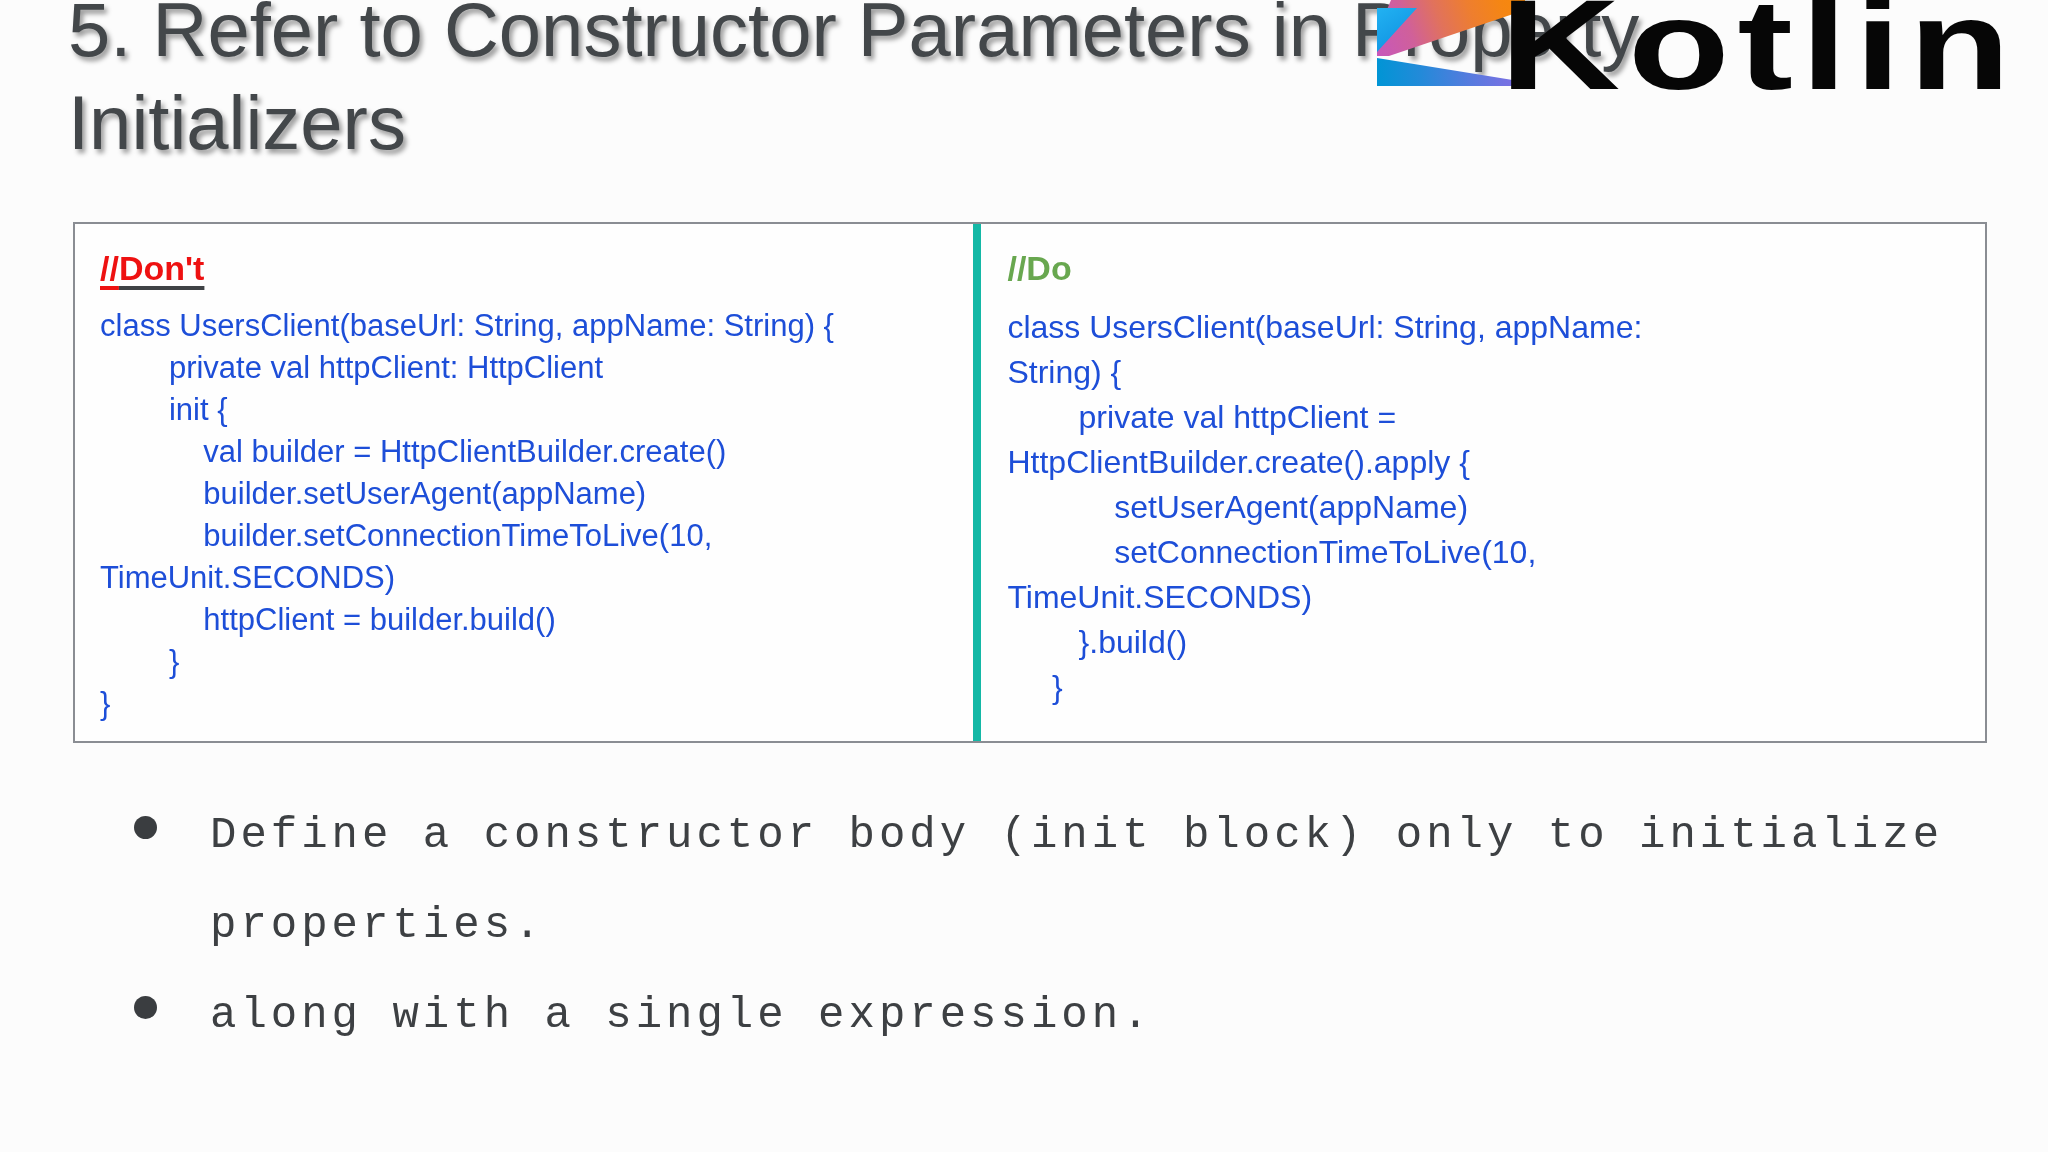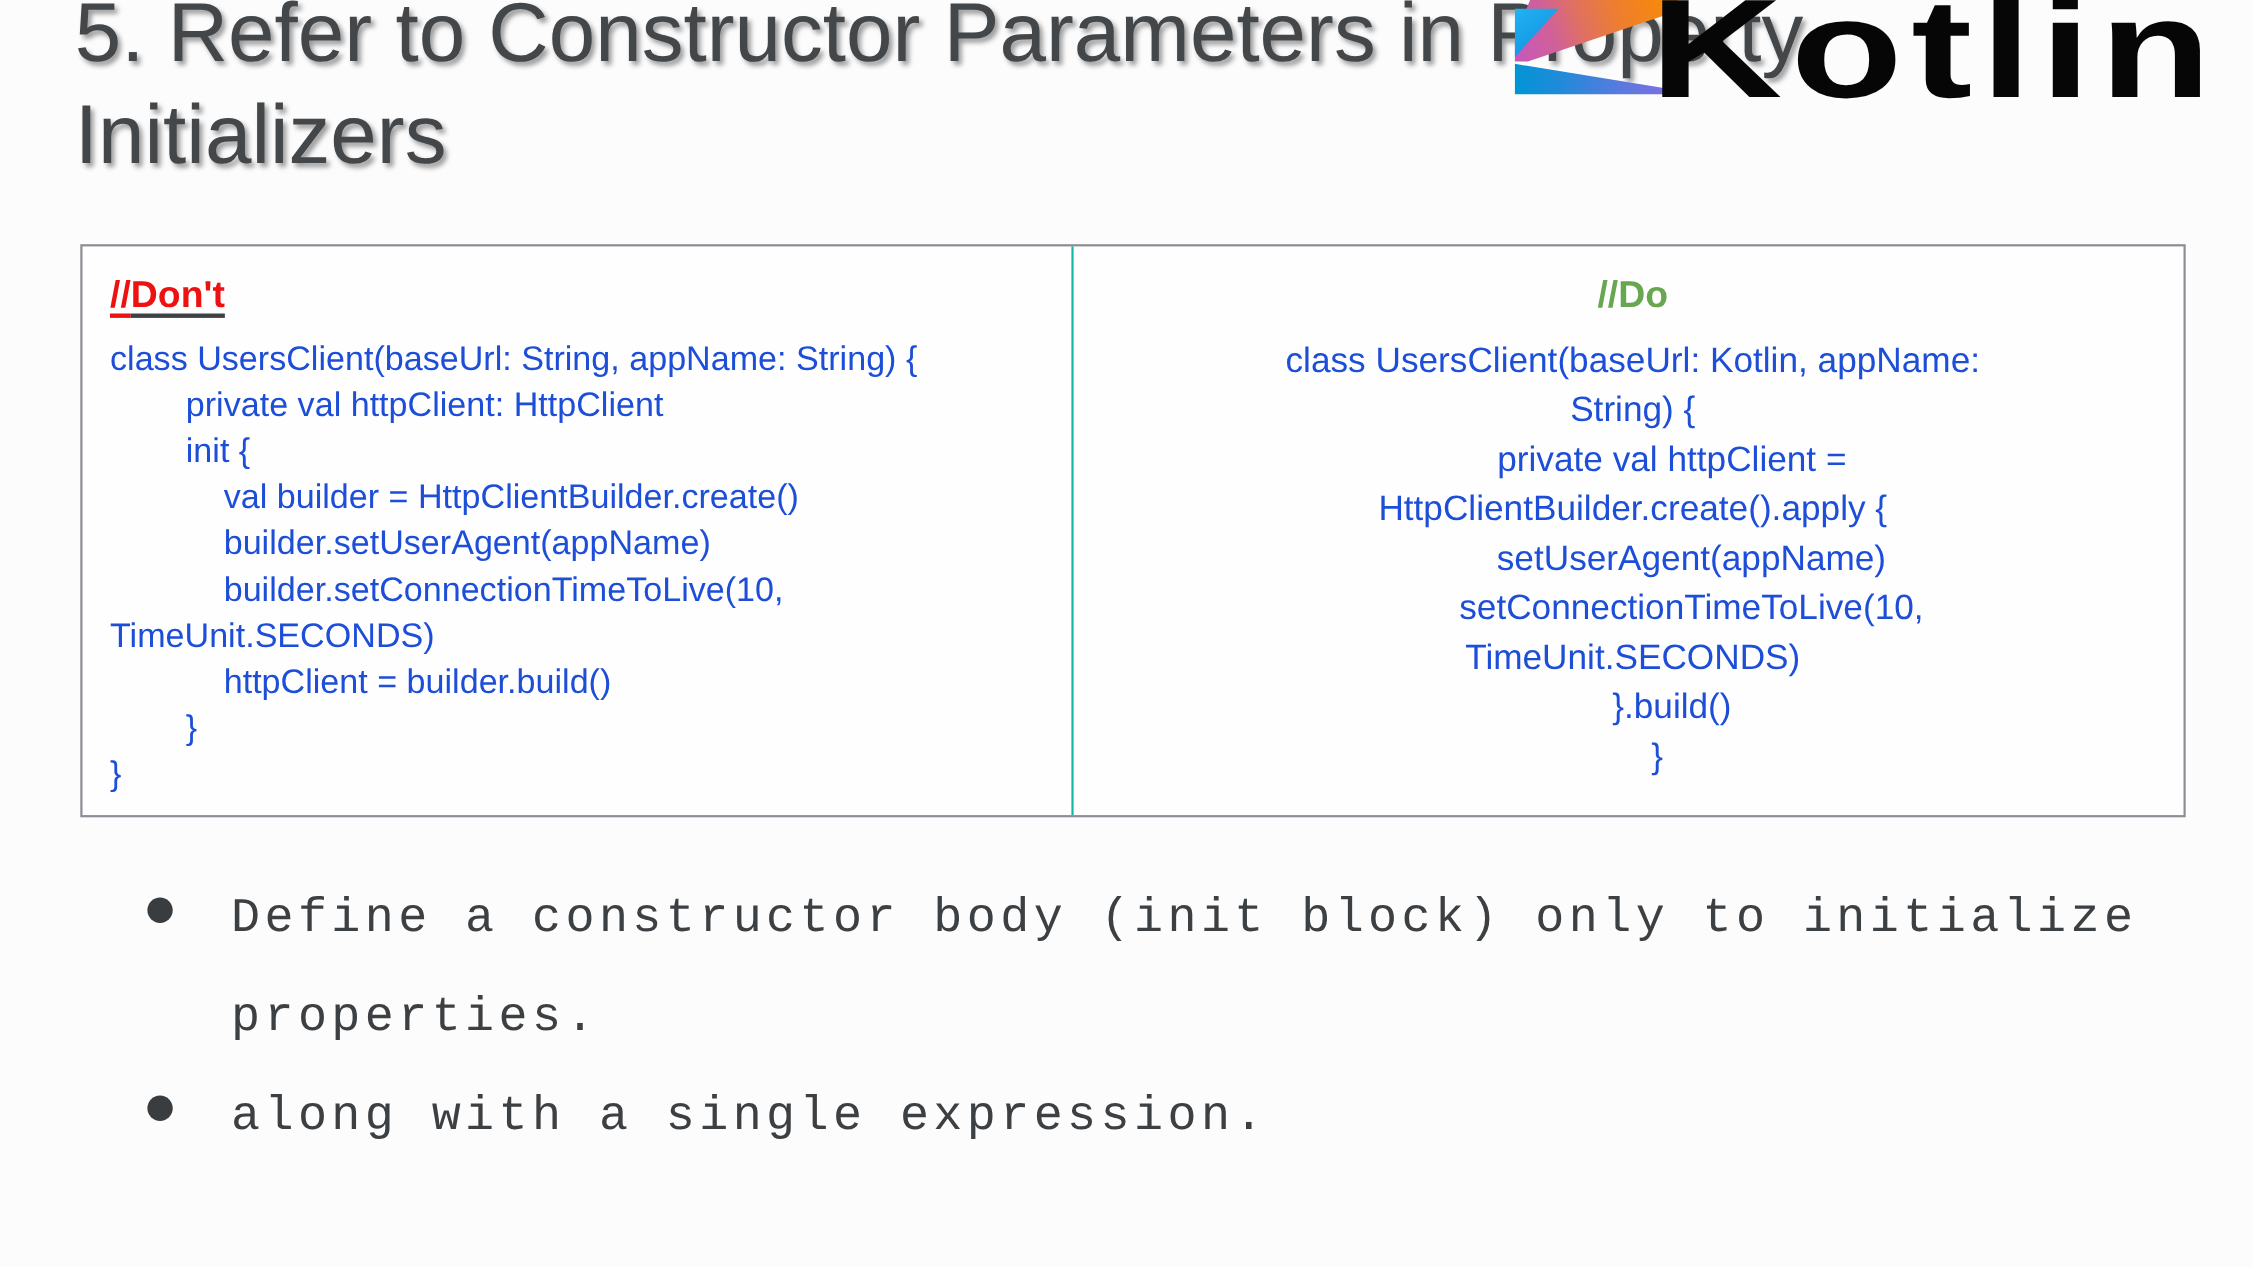--- a/index.html
+++ b/index.html
@@ -34,21 +34,21 @@
     position:absolute;left:73px;top:222px;
     width:1914px;height:521px;
     border:2px solid #8a8d93;
     background:#fefefe;
     display:flex;
     box-sizing:border-box;
     z-index:3;
   }
   .cmp-cell{box-sizing:border-box;padding:24px 18px 0 25px;overflow:hidden;}
   .cell-dont{width:963px;}
-  .cell-do{width:1084px;border-left:2px solid #14b8a6;padding-left:26px;text-align:center;}
+  .cell-do{width:1084px;border-left:8px solid #14b8a6;padding-left:26px;}
   .cmp-header{font-size:34px;font-weight:700;line-height:40px;margin-bottom:0;}
   .hdr-dont{color:#ee1111;}
   .hdr-dont .u-red{text-decoration:underline;text-decoration-color:#ee1111;text-decoration-thickness:4px;text-underline-offset:6px;}
   .hdr-dont .u-dark{text-decoration:underline;text-decoration-color:#3f4245;text-decoration-thickness:4px;text-underline-offset:6px;}
   .hdr-do{color:#68a74f;}
   .code{color:#1d4ed8;margin-top:17px;}
   .code .code-line{white-space:pre;}
   .cell-dont .code-line{font-size:31px;line-height:42px;}
   .cell-do .code-line{font-size:32px;line-height:45px;}
   
@@ -118,21 +118,21 @@
       <div class="code-line">            builder.setConnectionTimeToLive(10,</div>
       <div class="code-line">TimeUnit.SECONDS)</div>
       <div class="code-line">            httpClient = builder.build()</div>
       <div class="code-line">        }</div>
       <div class="code-line">}</div>
     </div>
   </div>
   <div class="cmp-cell cell-do">
     <div class="cmp-header hdr-do">//Do</div>
     <div class="code">
-      <div class="code-line">class UsersClient(baseUrl: Kotlin, appName:</div>
+      <div class="code-line">class UsersClient(baseUrl: String, appName:</div>
       <div class="code-line">String) {</div>
       <div class="code-line">        private val httpClient =</div>
       <div class="code-line">HttpClientBuilder.create().apply {</div>
       <div class="code-line">            setUserAgent(appName)</div>
       <div class="code-line">            setConnectionTimeToLive(10,</div>
       <div class="code-line">TimeUnit.SECONDS)</div>
       <div class="code-line">        }.build()</div>
       <div class="code-line">     }</div>
     </div>
   </div>

